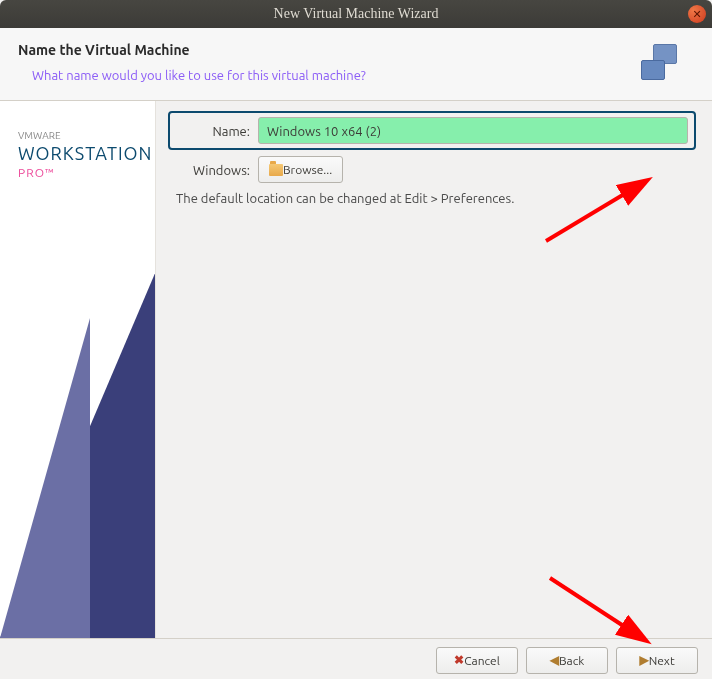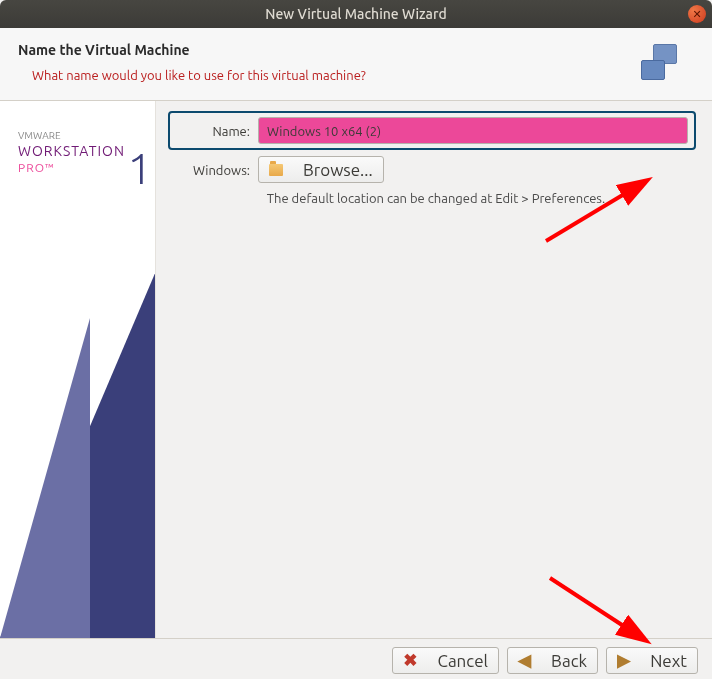--- a/index.html
+++ b/index.html
@@ -16,20 +16,21 @@
     background: linear-gradient(to bottom, #474641 0%, #3c3b37 100%);
     height: 28px;
     display: flex;
     align-items: center;
     justify-content: center;
     position: relative;
     color: #dfdbd2;
     font-weight: 500;
     font-size: 14px;
     border-radius: 6px 6px 0 0;
+    font-family: Liberation Serif, serif;
   }
   .window-close {
     position: absolute;
     right: 6px;
     top: 5px;
     width: 18px;
     height: 18px;
     border-radius: 50%;
     background: radial-gradient(circle at 30% 30%, #f07746, #ce3b1f);
     color: #5a1300;
@@ -48,21 +49,21 @@
     justify-content: space-between;
   }
   .header-text h1 {
     font-size: 14px;
     font-weight: bold;
     color: #2b2b2b;
     margin-bottom: 10px;
   }
   .header-text p {
     font-size: 13px;
-    color: #b91c1c;
+    color: #8b5cf6;
     margin-left: 14px;
   }
   .header-icon .outer {
     width: 36px;
     height: 36px;
     position: relative;
     margin-top: 2px;
   }
   .screen {
     position: absolute;
@@ -87,21 +88,21 @@
     border-right: 1px solid #e5e2dd;
   }
   .logo {
     position: absolute;
     top: 28px;
     left: 18px;
     font-size: 10px;
     color: #888;
     line-height: 1.3;
   }
-  .logo .ws { font-size: 14px; letter-spacing: 1px; color: #701a75; }
+  .logo .ws { font-size: 18px; letter-spacing: 1px; color: #0c4a6e; }
   .logo .pro { font-size: 12px; color: #ec4899; letter-spacing: 1px; }
   .logo .sixteen {
     position: absolute;
     font-size: 44px;
     font-weight: 300;
     color: #3b3f7a;
     right: -52px;
     top: 10px;
   }
   .triangle {
@@ -143,63 +144,62 @@
   .form-label {
     width: 78px;
     text-align: right;
     color: #3c3b37;
   }
   .form-input {
     flex: 1;
     height: 27px;
     border: 1px solid #b6b3ac;
     border-radius: 3px;
-    background: #ec4899;
+    background: #86efac;
     padding: 0 8px;
     font-size: 13px;
     font-family: inherit;
     color: #3c3b37;
   }
   .highlight-box {
     border: 2px solid #0c4a6e;
     border-radius: 4px;
     padding: 4px 6px 4px 2px;
     margin-left: -4px;
     margin-bottom: 6px;
   }
   .btn {
     height: 27px;
     padding: 0 10px;
     border: 1px solid #b6b3ac;
     border-radius: 3px;
     background: linear-gradient(to bottom, #fafafa, #ededec);
-    font-size: 17px;
+    font-size: 12px;
     font-family: inherit;
     color: #3c3b37;
     display: inline-flex;
     align-items: center;
-    gap: 20px;
+    gap: 0;
     cursor: pointer;
   }
   .folder-icon {
     display:inline-block;
     width:14px; height:12px;
     background: linear-gradient(to bottom,#f5c874,#e8a94a);
     border-radius:1px;
     position:relative;
   }
   .folder-icon::before{
     content:"";position:absolute;top:-3px;left:1px;width:6px;height:3px;
     background:#e8a94a;border-radius:1px 1px 0 0;
   }
   .hint {
     color: #4a4a4a;
     margin-top: 4px;
     margin-left: 4px;
-    text-align: center;
   }
   .footer {
     height: 43px;
     border-top: 1px solid #d4d0c8;
     background: #f2f1f0;
     display: flex;
     align-items: center;
     justify-content: flex-end;
     gap: 8px;
     padding: 0 14px;

